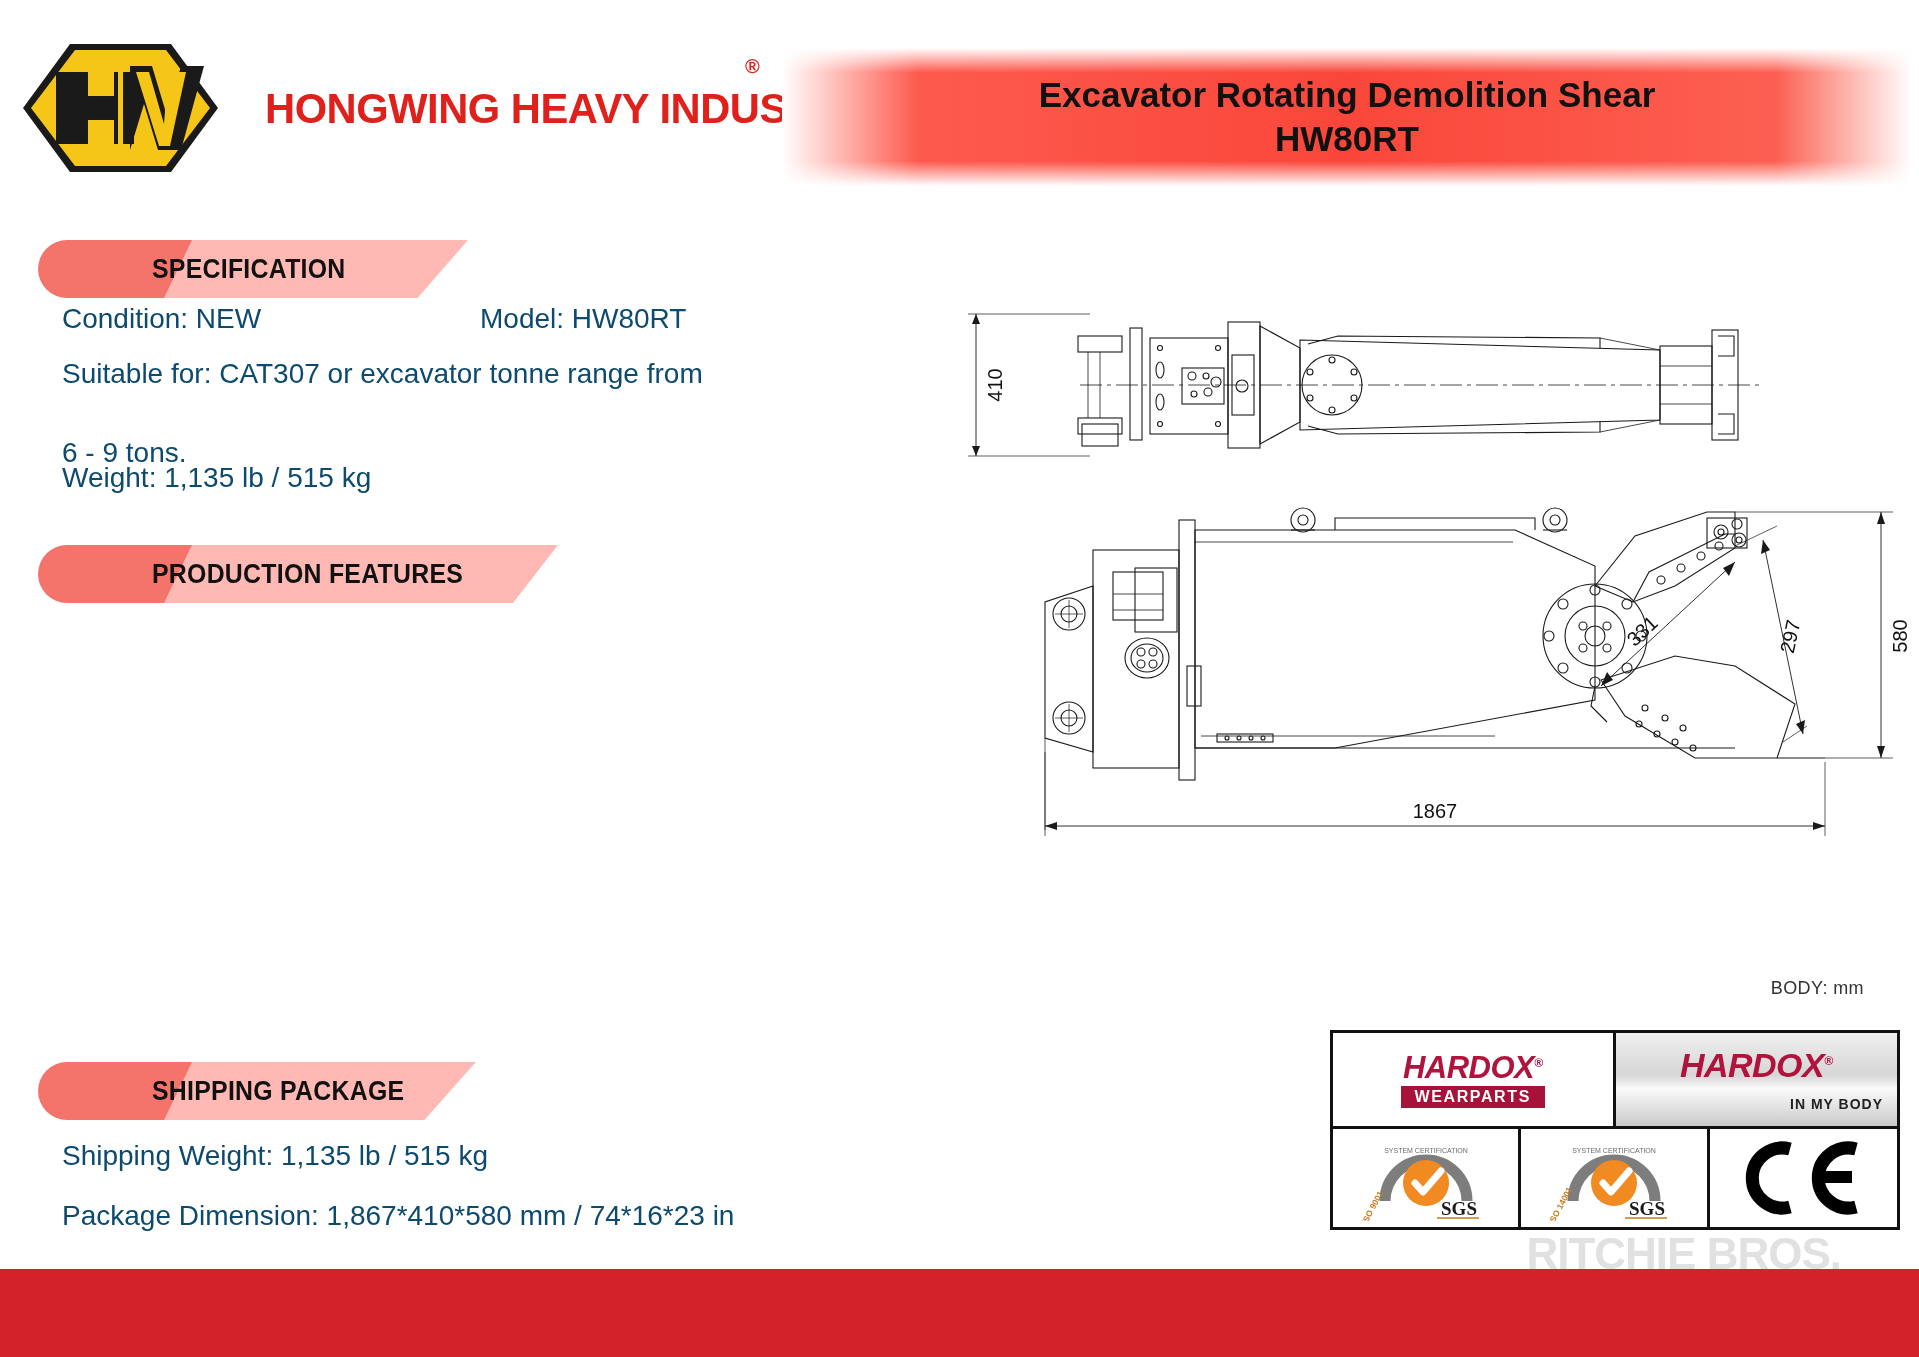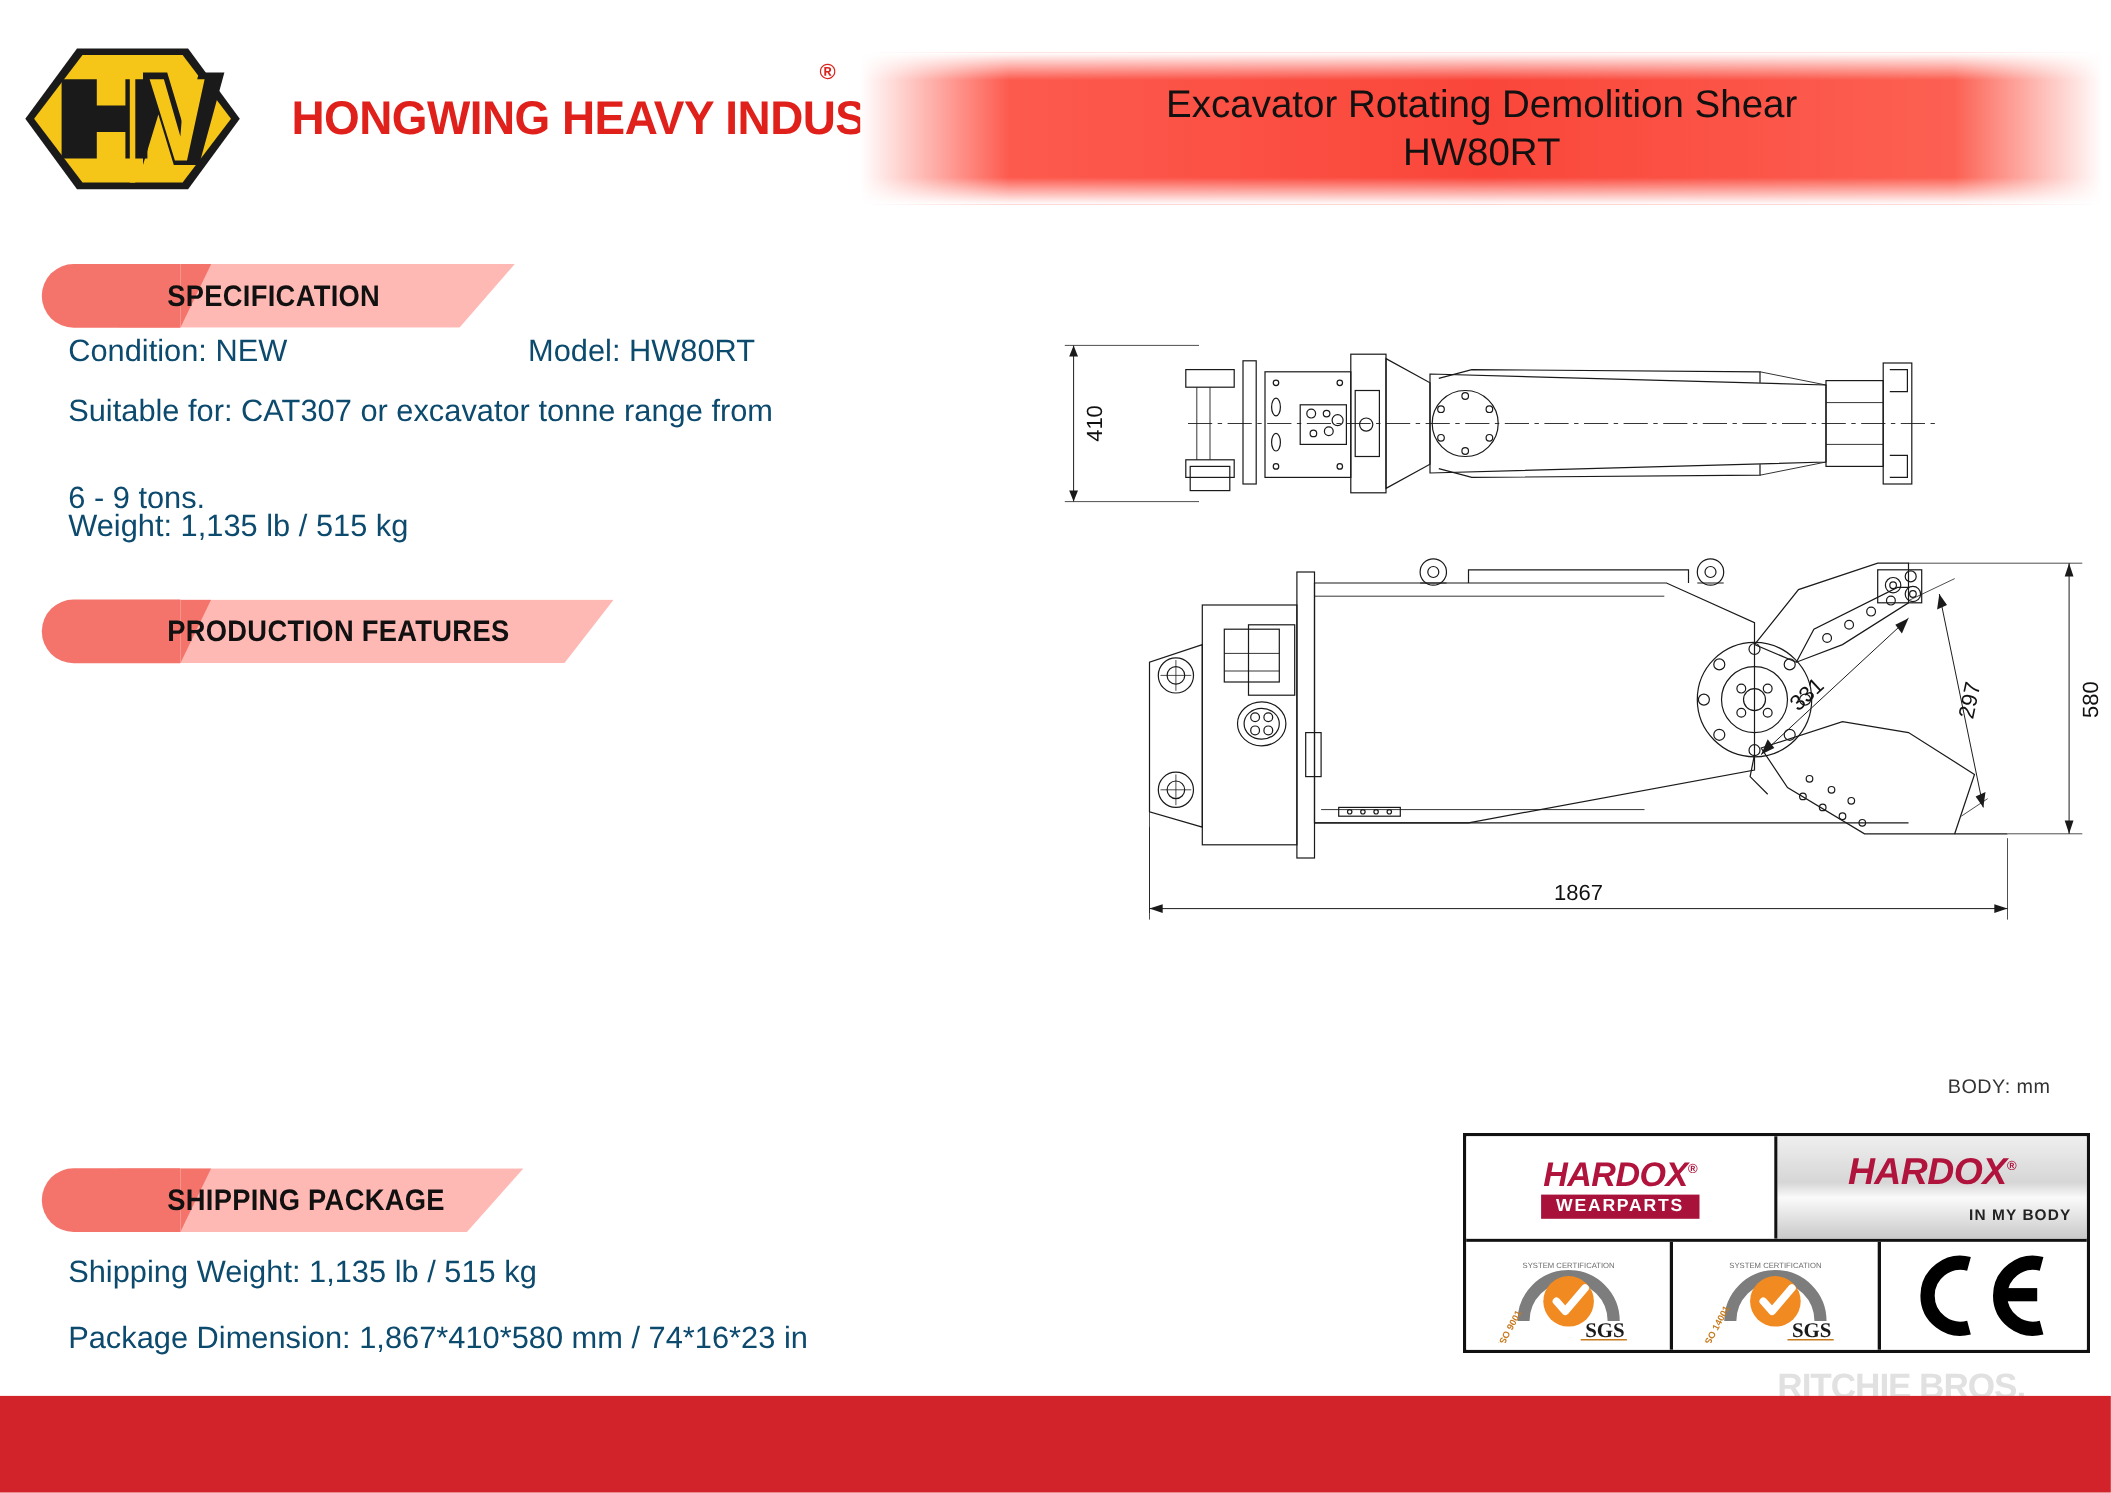--- a/index.html
+++ b/index.html
@@ -21,21 +21,21 @@
   }
   .reg-mark { position:absolute; left:745px; top:55px; font-size:20px; color:#d8261f; font-weight:bold; }
 
   .title-banner {
     position:absolute; left:782px; top:48px; width:1130px; height:138px;
     background:
       linear-gradient(to bottom, rgba(255,255,255,1) 0%, rgba(255,255,255,0.0) 18%, rgba(255,255,255,0.0) 82%, rgba(255,255,255,1) 100%),
       linear-gradient(to right, rgba(255,255,255,1) 0%, rgba(253,90,78,1) 12%, rgba(250,70,58,1) 50%, rgba(252,96,82,1) 88%, rgba(255,255,255,1) 100%);
     display:flex; flex-direction:column; align-items:center; justify-content:center;
   }
-  .title-line { color:#111; font-size:35px; font-weight:normal; line-height:1.25; text-align:center; white-space:nowrap; }
+  .title-line { color:#111; font-size:35px; font-weight:bold; line-height:1.25; text-align:center; white-space:nowrap; }
 
   
   .sec-header { position:absolute; height:58px; }
   .sec-tail {
     position:absolute; left:108px; top:0; height:100%;
     background:#ffb9b4;
   }
   .sec-pill {
     position:absolute; left:38px; top:0; width:126px; height:100%;
     background:#f4746b; border-radius:30px 0 0 30px;
@@ -79,21 +79,21 @@
   .hardox-word sup { font-size:12px; vertical-align:super; }
   .wearparts { margin-top:3px; background:#a8123a; color:#fff; font-weight:bold; font-size:16px; letter-spacing:1.6px; padding:2px 14px; }
   .inmybody { color:#222; font-weight:bold; font-size:14px; letter-spacing:1px; margin-top:14px; align-self:flex-end; margin-right:14px; }
 
   
   .footer-bar { position:absolute; left:0; bottom:0; width:1919px; height:88px; background:#d2232a; }
   .rb-watermark {
     position:absolute; right:78px; bottom:58px; text-align:right;
     color:#c9c9c9; opacity:0.55; pointer-events:none;
   }
-  .rb-main { font-size:32px; font-weight:bold; letter-spacing:-1px; line-height:1; }
+  .rb-main { font-size:44px; font-weight:bold; letter-spacing:-1px; line-height:1; }
   .rb-sub { font-size:18px; letter-spacing:1.5px; margin-top:2px; }
 </style>
 </head>
 <body>
 
 <div id="page">
 
   <div class="logo-block">
     <div class="hw-hex">
       <svg width="205" height="140" viewBox="0 0 205 140">

